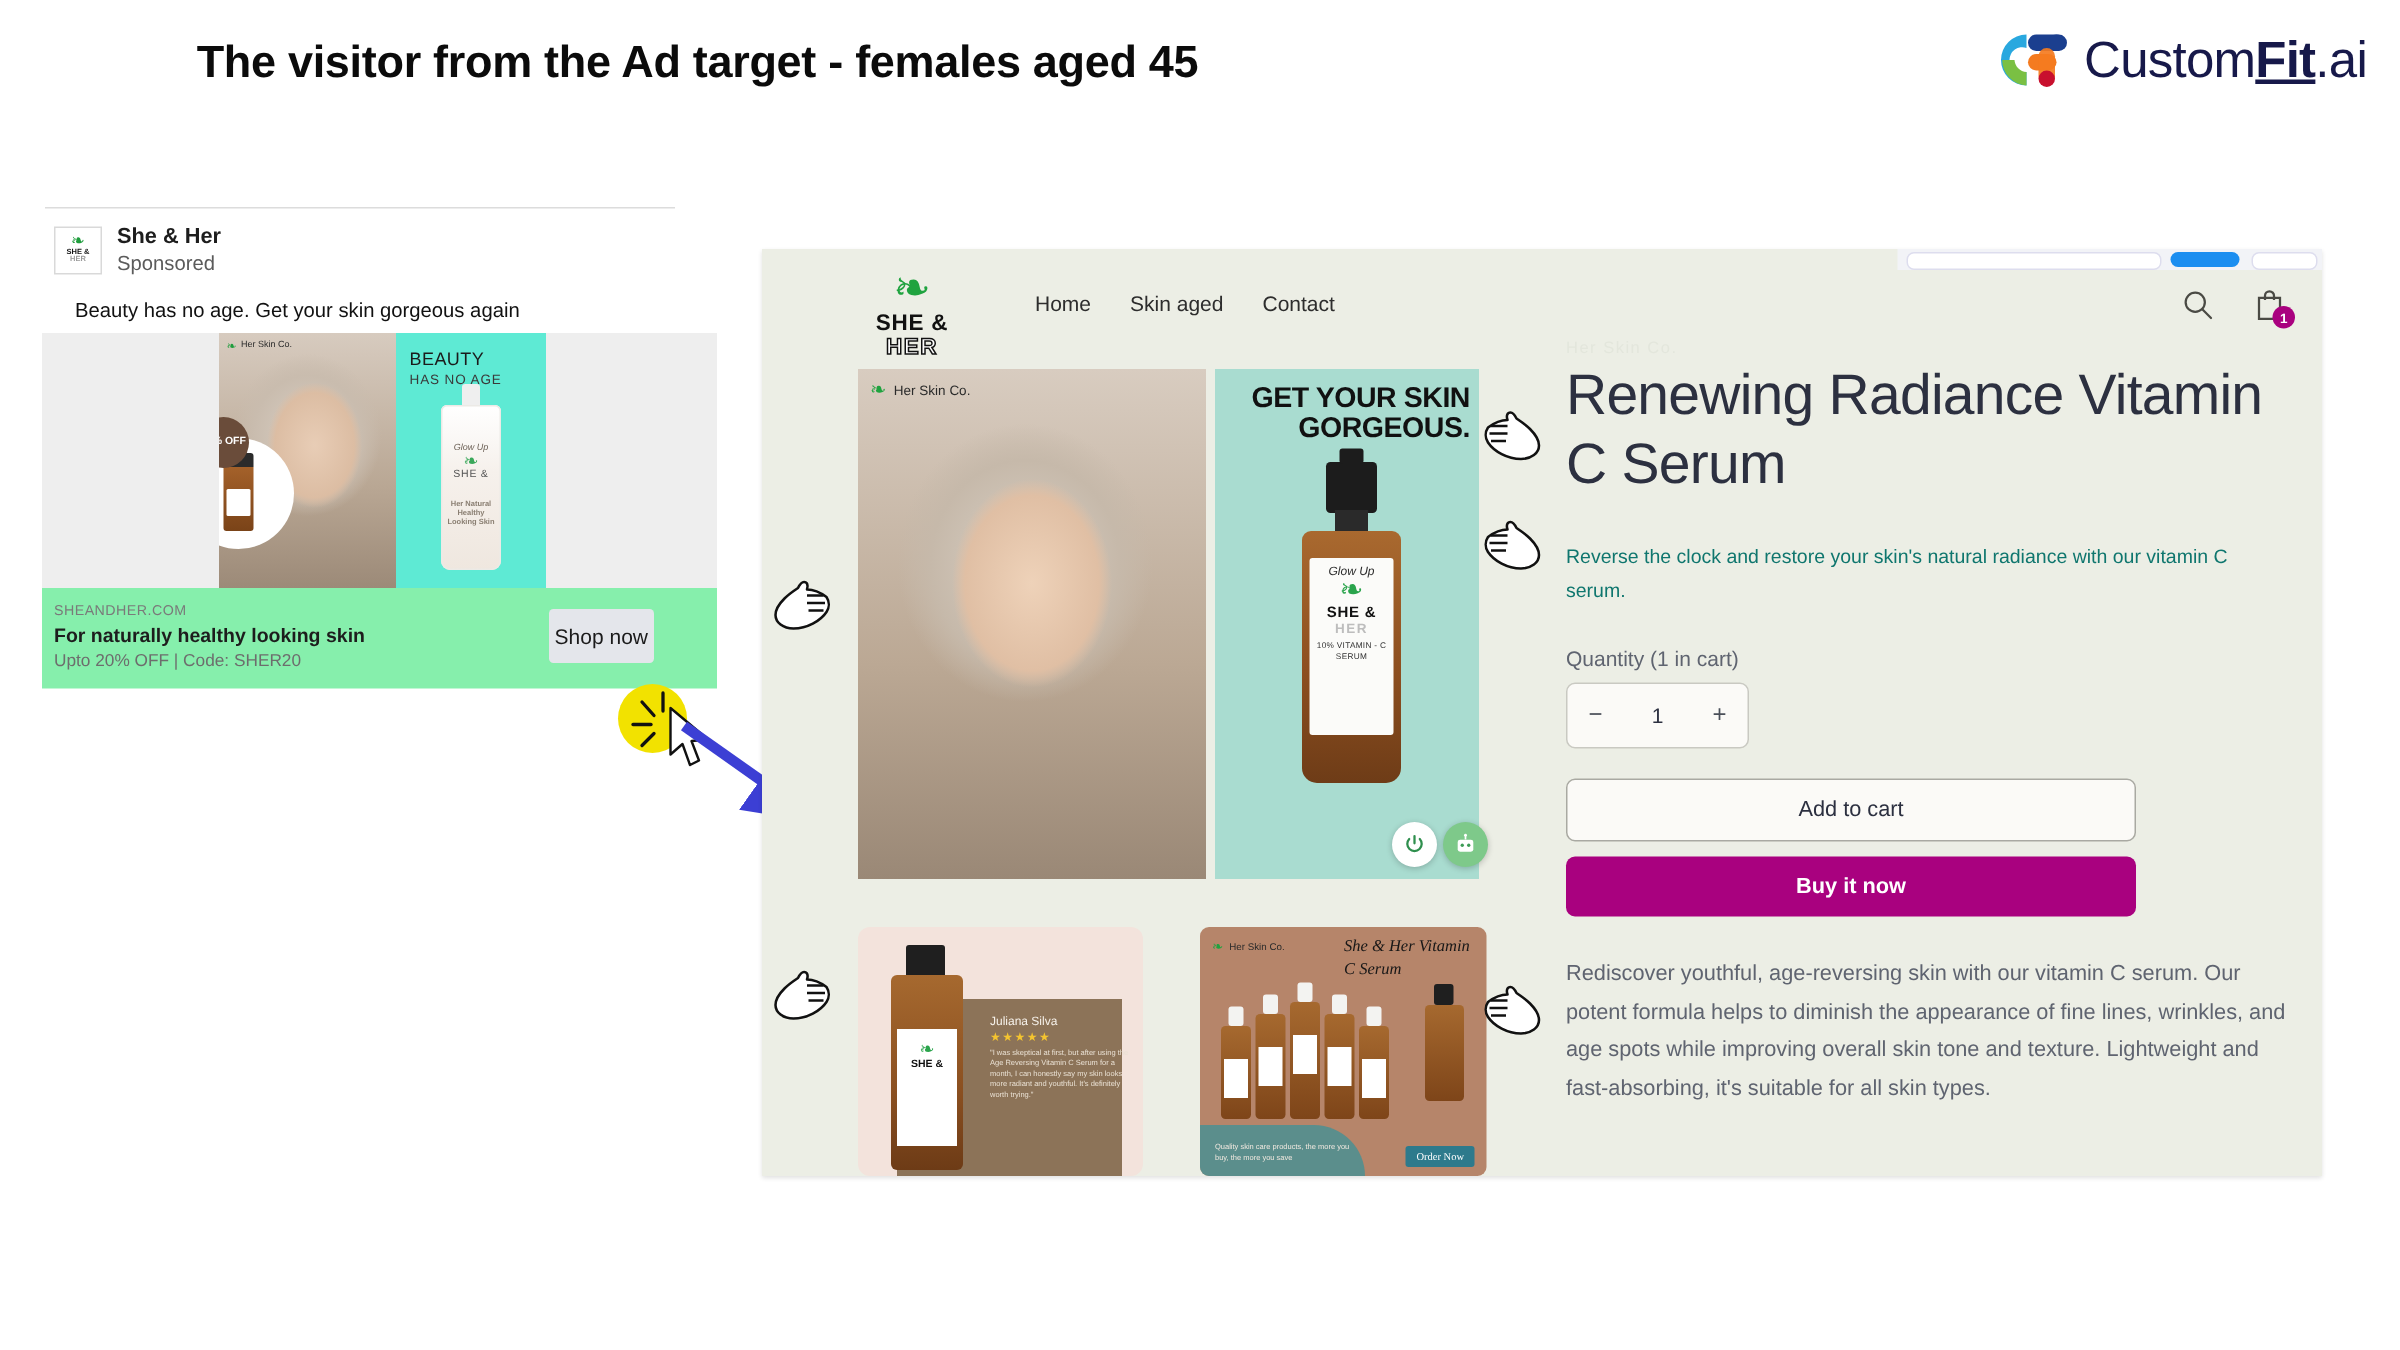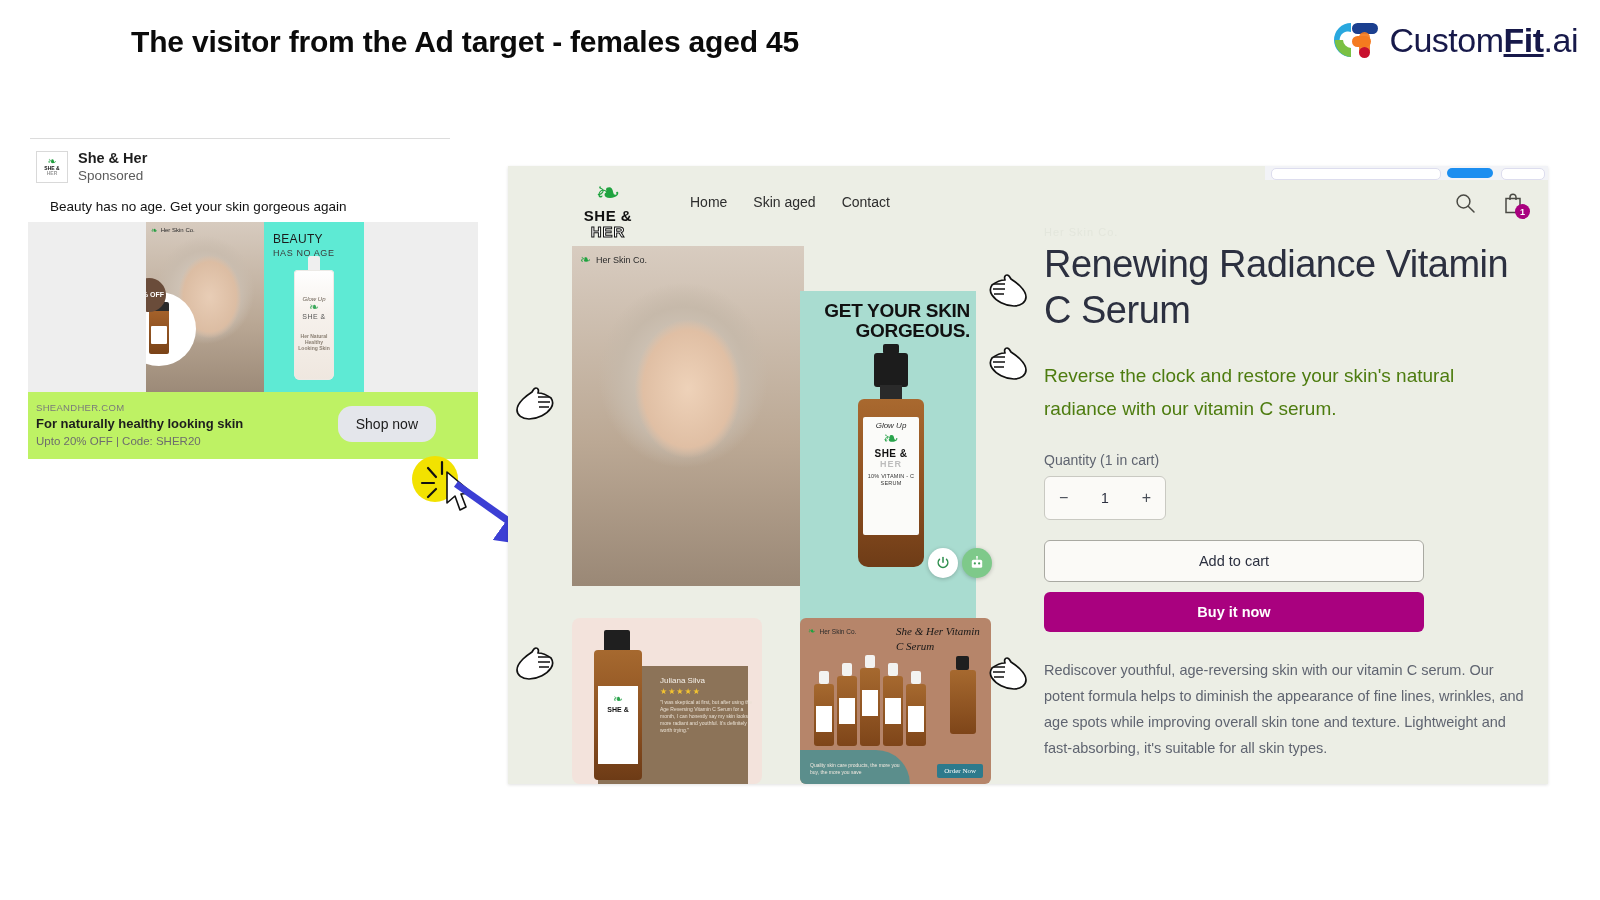--- a/index.html
+++ b/index.html
@@ -64,26 +64,26 @@
   .cr-badge{position:absolute;left:-14px;top:56px;width:34px;height:34px;border-radius:50%;
     background:#6a4c3a;color:#fff;font-size:7px;font-weight:700;display:flex;
     align-items:center;justify-content:center;text-align:center;line-height:8px;z-index:3;}
   .cr-circle{position:absolute;left:-24px;top:70px;width:74px;height:74px;border-radius:50%;
     background:#fff;z-index:2;overflow:hidden;}
   .cr-circle .mini{position:absolute;left:27px;top:10px;width:20px;height:52px;
     background:linear-gradient(180deg,#2b2b2b 0 18%,#a4612a 18%,#7a4318 100%);border-radius:2px;}
   .cr-circle .mini b{position:absolute;left:2px;top:24px;right:2px;height:18px;background:#fff;
     display:block;border-radius:1px;}
   #ad-foot{display:flex;align-items:center;margin-left:14px;width:450px;
-    background:#bef264;padding:10px 0 12px 0;}
+    background:#86efac;padding:10px 0 12px 0;}
   #ad-foot-text{flex:1;padding-left:8px;}
   #ad-url{font-size:9.5px;color:#7a7a7a;letter-spacing:.3px;}
   #ad-title{font-size:13px;font-weight:700;color:#1d1d1d;margin-top:3px;}
   #ad-sub{font-size:11.5px;color:#6d6d6d;margin-top:4px;}
-  #shop-now{background:#e4e6eb;border:0;border-radius:14px;padding:10px 18px;
+  #shop-now{background:#e4e6eb;border:0;border-radius:3px;padding:10px 4px;
     font-size:14px;color:#1b1b1b;font-family:inherit;margin-right:42px;cursor:pointer;}
   
   #click-dot{position:absolute;left:412px;top:456px;width:46px;height:46px;border-radius:50%;
     background:#f2e200;}
   #click-rays{position:absolute;left:412px;top:452px;width:60px;height:60px;}
   #cursor-arrow{position:absolute;left:444px;top:470px;width:34px;height:44px;}
   #blue-arrow{position:absolute;left:452px;top:478px;width:90px;height:70px;}
   
   #store{position:absolute;left:508px;top:166px;width:1040px;height:618px;
     background:#eceee5;overflow:hidden;box-shadow:0 1px 3px rgba(0,0,0,.12);}
@@ -108,21 +108,21 @@
   #gal1 .face{position:absolute;inset:0;
     background:
       radial-gradient(ellipse 72px 94px at 50% 42%, #eed2b9 0%, #e0bfa4 62%, rgba(224,191,164,0) 74%),
       radial-gradient(ellipse 112px 122px at 48% 38%, #d9d0c5 0%, #c6b9aa 56%, rgba(198,185,170,0) 76%),
       linear-gradient(180deg,#d8ccc0 0%,#bba894 58%,#9a8876 100%);}
   #gal1 .hair{position:absolute;left:-8px;top:6px;width:248px;height:300px;
     background:radial-gradient(ellipse 100px 118px at 50% 40%, rgba(0,0,0,0) 56%, #cfc5b9 61%, #b9ab9b 100%);
     border-radius:50% 50% 42% 42%;}
   #gal1 .brand{position:absolute;left:8px;top:6px;font-size:9px;color:#2b2b2b;display:flex;gap:5px;align-items:center;}
   #gal1 .brand i{color:#1fa33f;font-style:normal;font-size:13px;}
-  #gal2{position:absolute;left:292px;top:80px;width:176px;height:340px;background:#a9dcd0;overflow:hidden;margin-top:45px;}
+  #gal2{position:absolute;left:302px;top:80px;width:176px;height:340px;background:#a9dcd0;overflow:hidden;}
   #gal2 .hl{position:absolute;left:0;right:6px;top:10px;text-align:right;
     font-size:19px;font-weight:800;color:#111;line-height:20px;letter-spacing:-.3px;
     font-family:"Liberation Sans", sans-serif;}
   #gal2 .cap{position:absolute;left:74px;top:62px;width:34px;height:34px;background:#1c1c1c;border-radius:3px;}
   #gal2 .cap:after{content:"";position:absolute;left:9px;top:-9px;width:16px;height:10px;background:#1c1c1c;border-radius:2px;}
   #gal2 .neck{position:absolute;left:80px;top:94px;width:22px;height:16px;background:#2a2a2a;}
   #gal2 .bot{position:absolute;left:58px;top:108px;width:66px;height:168px;
     background:linear-gradient(180deg,#a9692f 0%,#8d4f20 55%,#6e3c17 100%);
     border-radius:6px 6px 10px 10px;}
   #gal2 .lbl{position:absolute;left:5px;top:18px;right:5px;height:118px;background:#fbfbf9;
@@ -164,21 +164,21 @@
   #gal4 .big:before{content:"";position:absolute;left:6px;top:-14px;width:13px;height:14px;background:#1f1f1f;border-radius:2px;}
   #gal4 .wave{position:absolute;left:0;bottom:0;width:110px;height:34px;background:#4b8f92;
     border-radius:0 40px 0 0;opacity:.85;}
   #gal4 .ftx{position:absolute;left:10px;bottom:8px;font-size:5px;color:#f0e8df;line-height:7px;width:94px;}
   #gal4 .order{position:absolute;right:8px;bottom:6px;background:#2d7a8c;color:#fff;font-size:7px;
     padding:3px 7px;border-radius:2px;cursor:pointer;font-family:"Liberation Serif",serif;}
   
   #pinfo{position:absolute;left:536px;top:60px;width:500px;}
   #p-vendor{font-size:11px;color:#e3e6dc;letter-spacing:1px;height:14px;overflow:hidden;}
   #p-title{font-size:38px;color:#2c3040;line-height:1.2;font-weight:400;letter-spacing:-.5px;margin-top:2px;}
-  #p-desc{font-size:19px;color:#4d7c0f;line-height:1.78;margin-top:22px;width:452px;}
+  #p-desc{font-size:13px;color:#0f766e;line-height:1.78;margin-top:22px;width:452px;}
   #p-price{display:flex;align-items:center;gap:14px;margin-top:26px;}
   #p-old{font-size:15.5px;color:#8b8f86;text-decoration:line-through;}
   #p-new{font-size:17px;color:#2c3040;}
   #p-sale{background:#5d2b4e;color:#fff;font-size:12px;padding:5px 13px;border-radius:11px;}
   #p-qty-label{font-size:14px;color:#5f6470;margin-top:26px;}
   #qty{margin-top:8px;width:122px;height:44px;background:#fbfaf7;border:1px solid #c9c9c2;
     border-radius:6px;display:flex;align-items:center;justify-content:space-between;padding:0 14px;
     box-sizing:border-box;}
   #qty span{font-size:16px;color:#4a4f59;cursor:pointer;}
   #qty .val{font-size:14px;color:#2c3040;cursor:text;}

